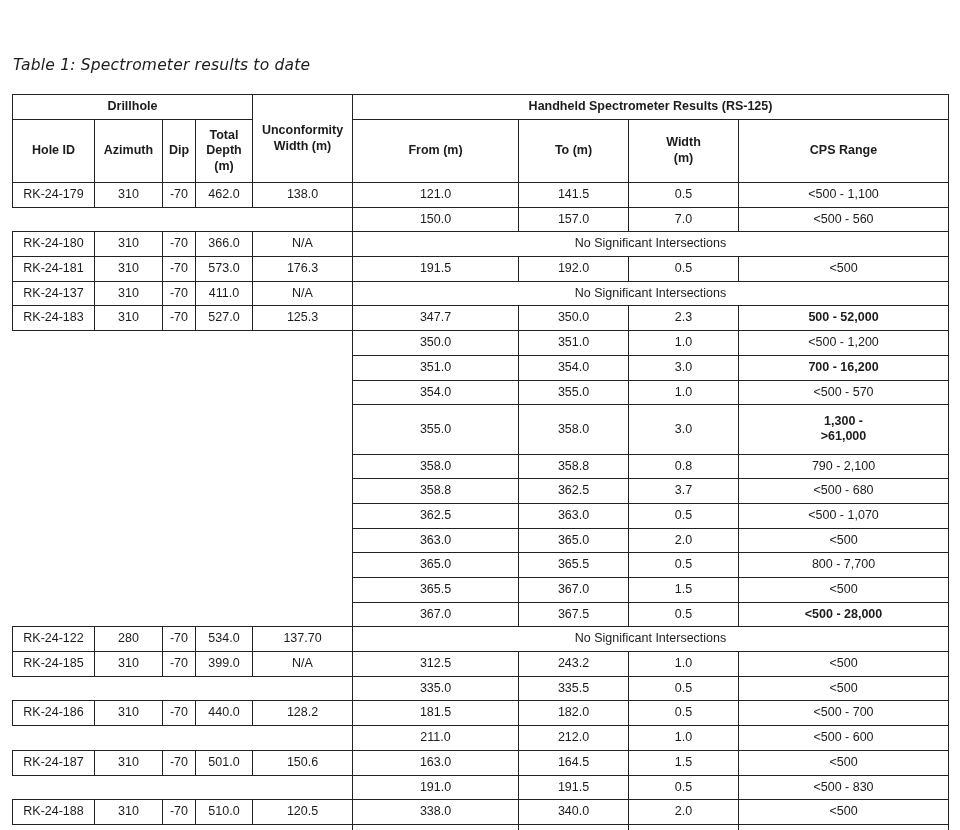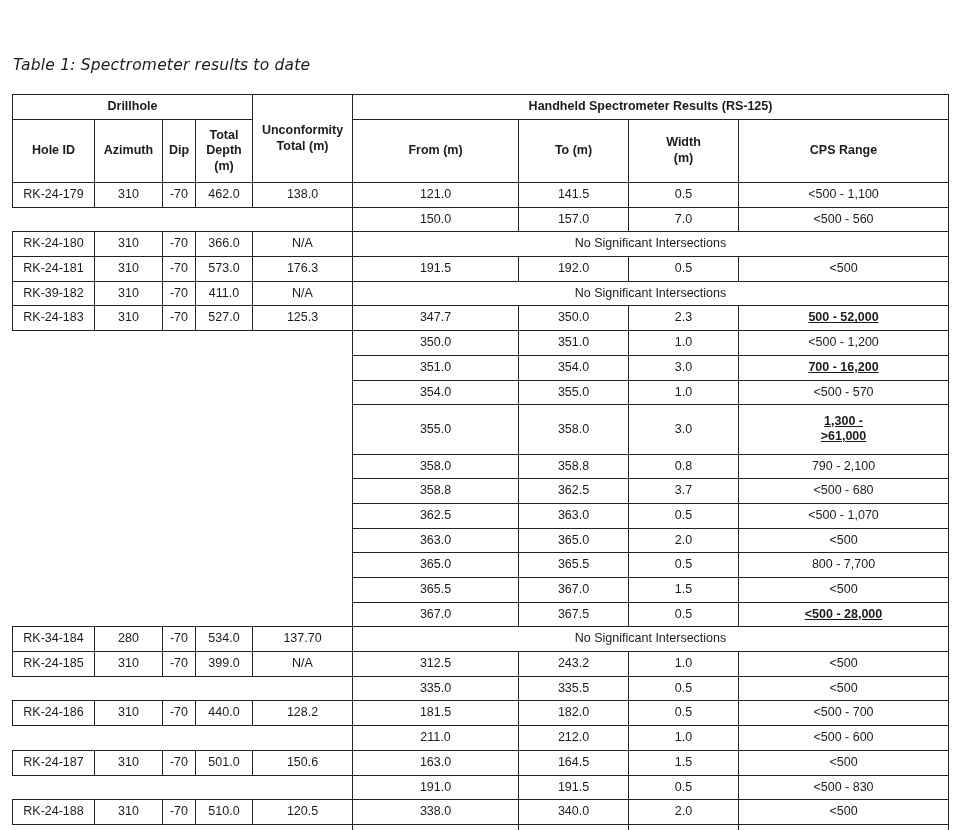--- a/index.html
+++ b/index.html
@@ -54,21 +54,21 @@
   }
   thead tr.group-row { height: 25px; padding-left: 40px; }
   thead tr.col-row   { height: 63px; }
   tbody tr           { height: 24.7px; }
   tbody tr.tall      { height: 49.4px; }
   td.spacer {
     border: none;
     background: transparent;
   }
   td.cps { white-space: pre-line; }
-  td.bold { font-weight: bold; text-decoration: underline; }
+  td.bold { font-weight: bold; }
   td.nsi { }
   .footnote-fragment {
     position: absolute;
     left: 16px;
     top: 827px;
     width: 672px;
     height: 3px;
     background: repeating-linear-gradient(90deg,
       #9a9a9a 0px, #9a9a9a 3px,
       transparent 3px, transparent 6px,
@@ -93,21 +93,21 @@
         <col style="width:100px">
         <col style="width:166px">
       <col style="width:110px">
         <col style="width:110px">
         <col style="width:210px">
     </colgroup>
     <thead>
       <tr class="group-row">
         <th colspan="4">Drillhole</th>
         <th rowspan="2">Unconformity
-Total (m)</th>
+Width (m)</th>
         <th colspan="4">Handheld Spectrometer Results (RS-125)</th>
       </tr>
       <tr class="col-row">
         <th>Hole ID</th>
         <th>Azimuth</th>
         <th>Dip</th>
         <th>Total
 Depth
 (m)</th>
         <th>From (m)</th>
@@ -149,21 +149,21 @@
           <td class="cell">310</td>
           <td class="cell">-70</td>
           <td class="cell">573.0</td>
           <td class="cell">176.3</td>
           <td class="cell">191.5</td>
           <td class="cell">192.0</td>
           <td class="cell">0.5</td>
           <td class="cell cps">&lt;500</td>
         </tr>
         <tr>
-          <td class="cell">RK-39-182</td>
+          <td class="cell">RK-24-137</td>
           <td class="cell">310</td>
           <td class="cell">-70</td>
           <td class="cell">411.0</td>
           <td class="cell">N/A</td>
           <td class="cell nsi" colspan="4">No Significant Intersections</td>
         </tr>
         <tr>
           <td class="cell">RK-24-183</td>
           <td class="cell">310</td>
           <td class="cell">-70</td>
@@ -246,21 +246,21 @@
           <td class="cell cps">&lt;500</td>
         </tr>
         <tr>
           <td class="spacer" colspan="5"></td>
           <td class="cell">367.0</td>
           <td class="cell">367.5</td>
           <td class="cell">0.5</td>
           <td class="cell cps bold">&lt;500 - 28,000</td>
         </tr>
         <tr>
-          <td class="cell">RK-34-184</td>
+          <td class="cell">RK-24-122</td>
           <td class="cell">280</td>
           <td class="cell">-70</td>
           <td class="cell">534.0</td>
           <td class="cell">137.70</td>
           <td class="cell nsi" colspan="4">No Significant Intersections</td>
         </tr>
         <tr>
           <td class="cell">RK-24-185</td>
           <td class="cell">310</td>
           <td class="cell">-70</td>

